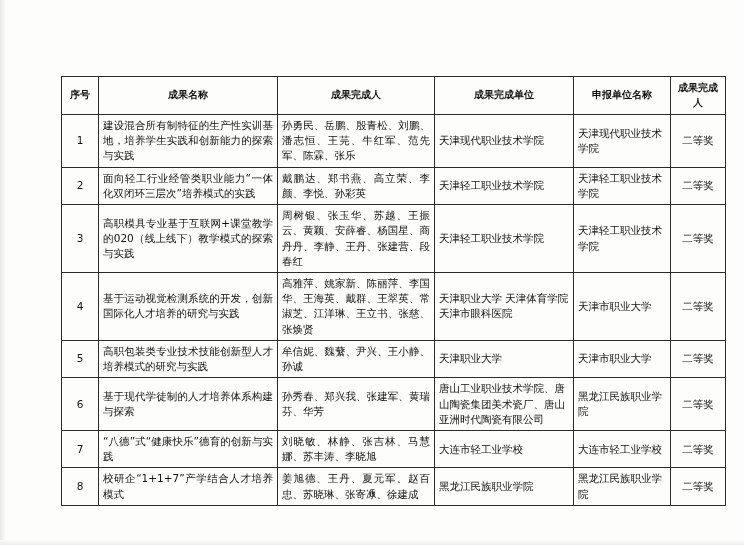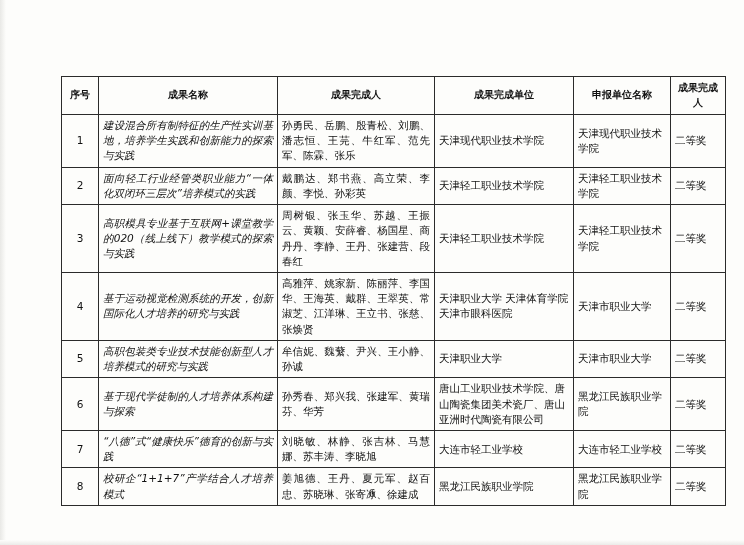--- a/index.html
+++ b/index.html
@@ -62,22 +62,22 @@
     padding: 4px 3px;
   }
   .col-no    { width: 30px; text-align: center; }
   .col-name  { width: 172px; margin-top: 6px; }
   .col-people{ width: 150px; }
   .col-unit  { width: 132px; }
   .col-decl  { width: 90px; }
   .col-award { width: 48px; text-align: center; }
 
   td.c-no { text-align: center; font-size: 11px; }
-  td.c-award { font-size: 10.5px; white-space: nowrap; }
-  td.c-name { text-align: justify; text-align-last: left; font-style: italic; }
+  td.c-award { text-align: center; font-size: 10.5px; white-space: nowrap; }
+  td.c-name { text-align: justify; text-align-last: left; }
   td.c-people { text-align: justify; text-align-last: left; }
   td.c-unit { text-align: left; }
   td.c-decl { text-align: left; }
 
   .page-number {
     position: absolute;
     left: 0; right: 0;
     top: 487px;
     text-align: center;
     font-size: 11px;

